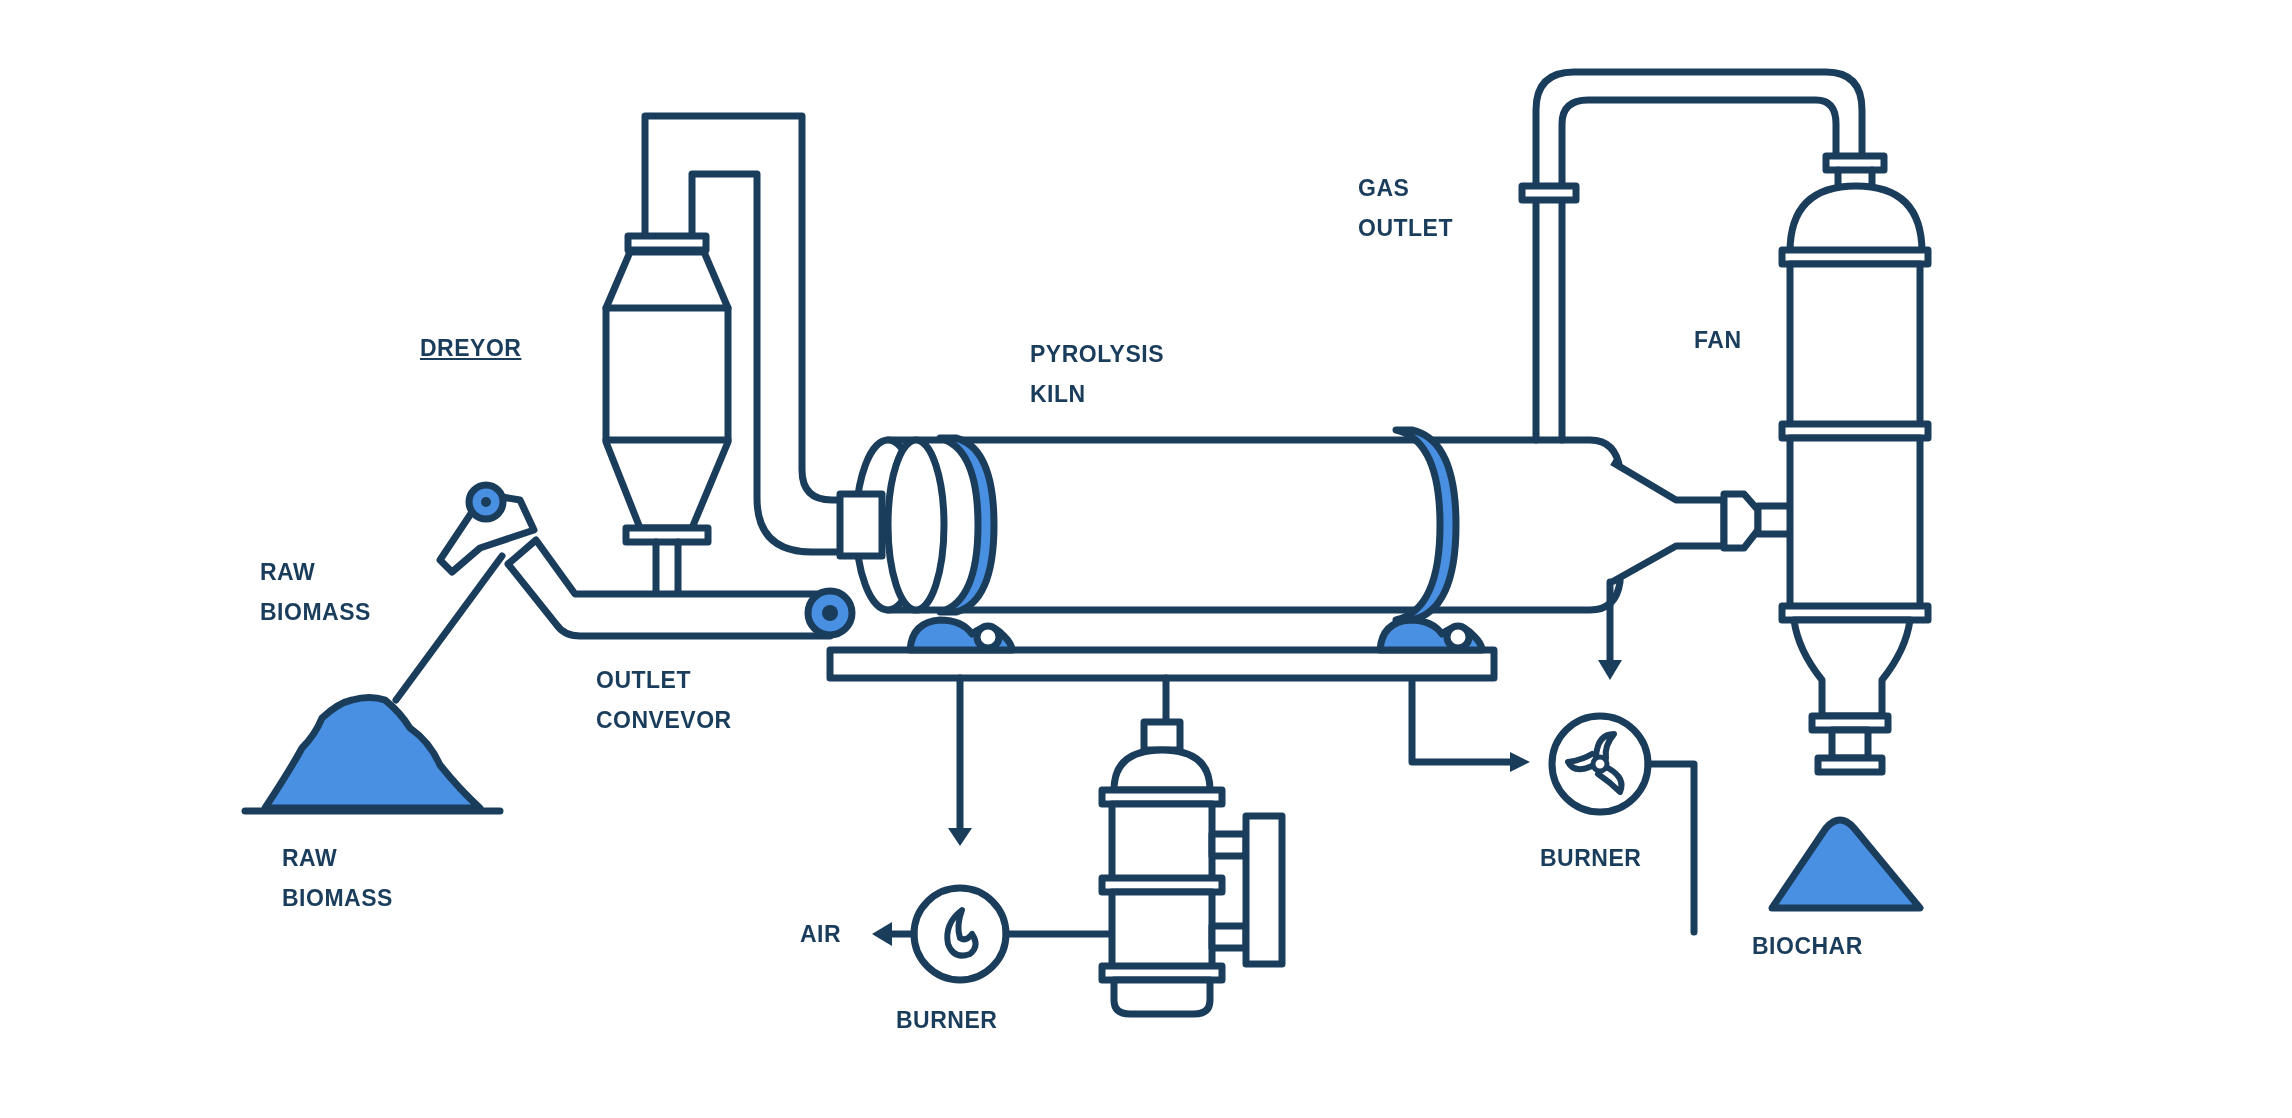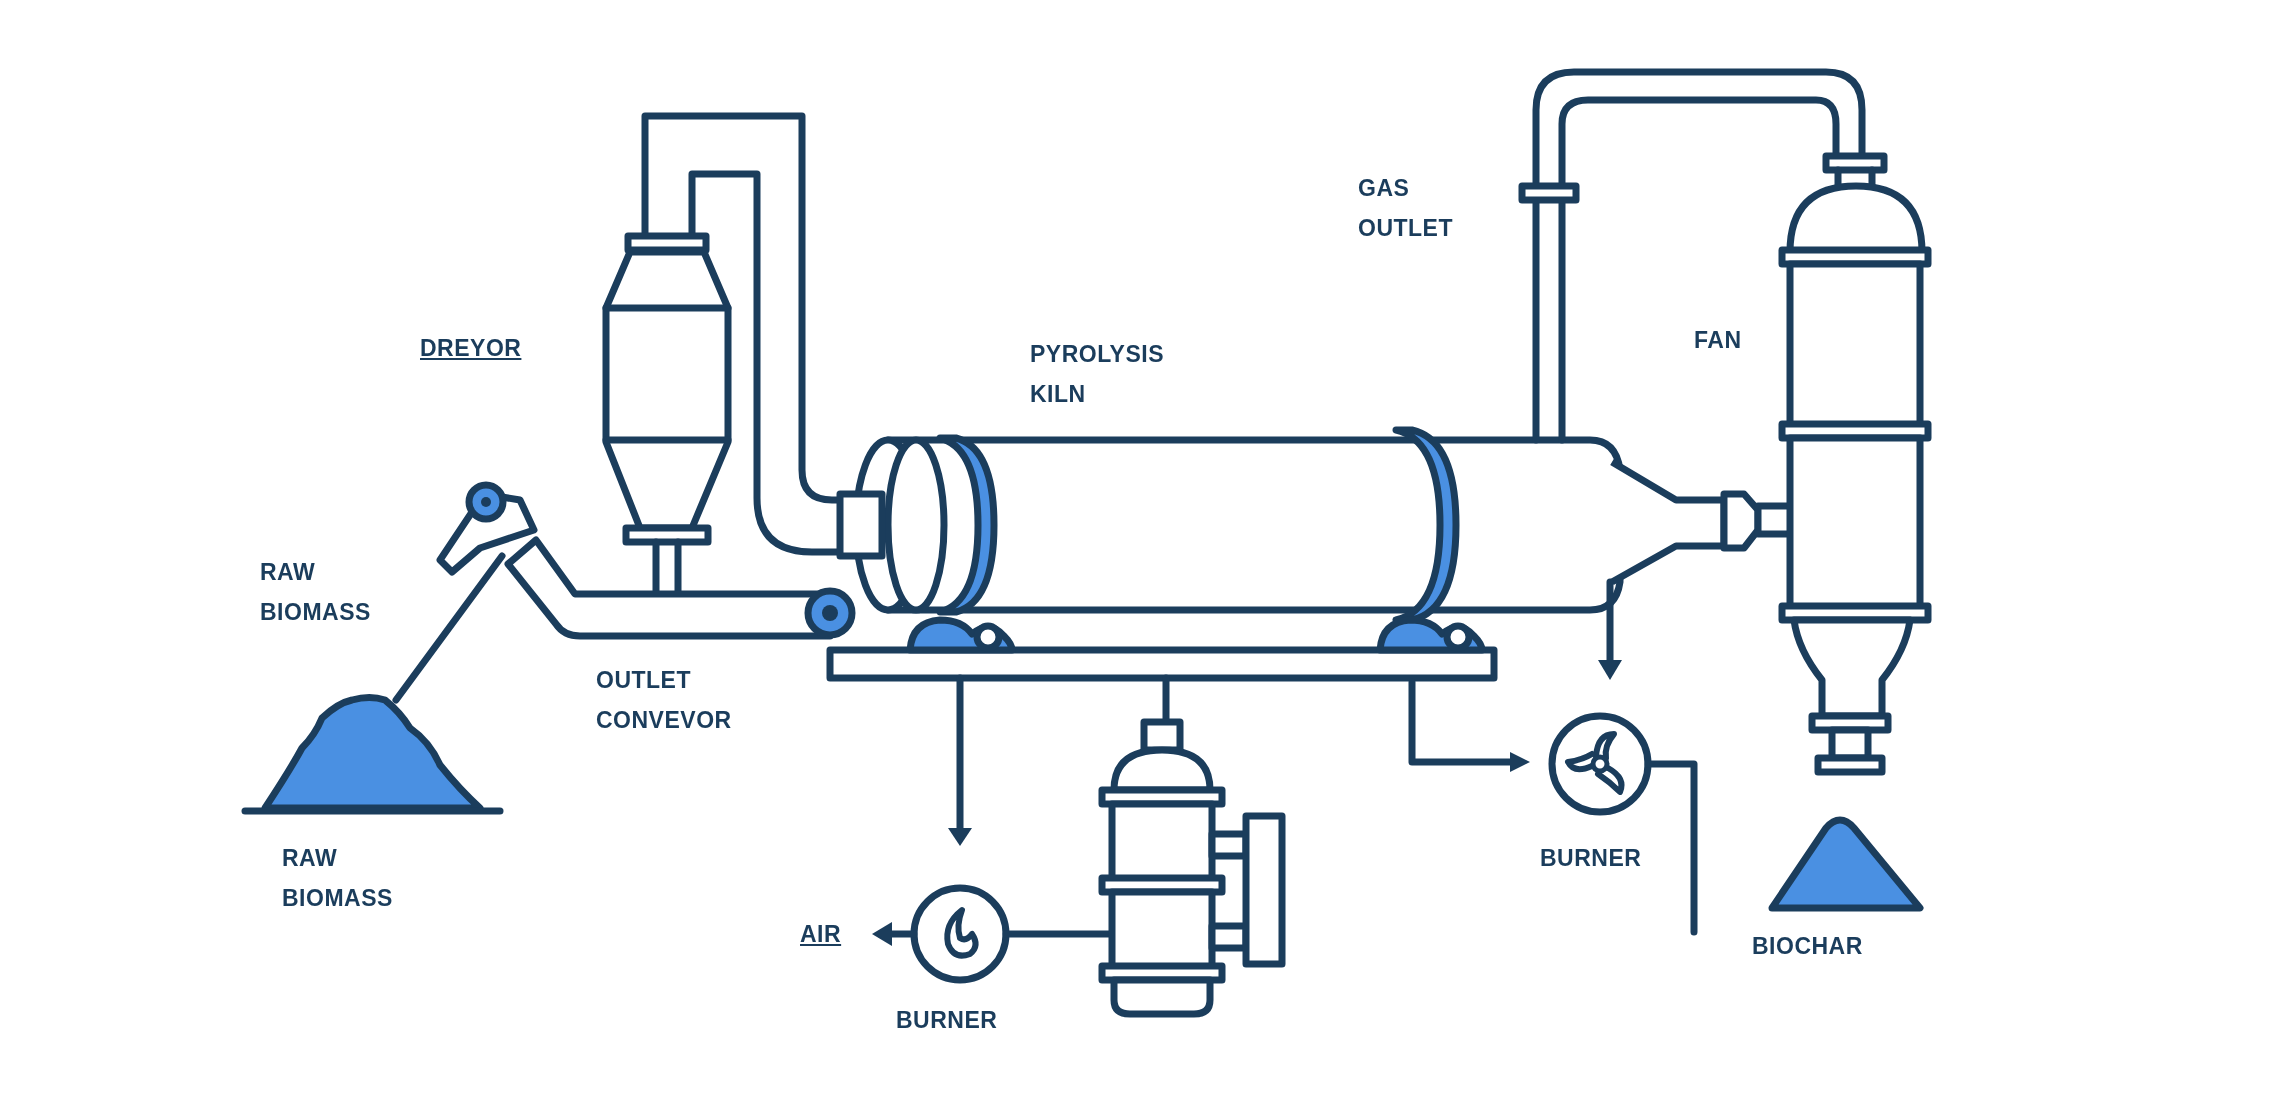--- a/index.html
+++ b/index.html
@@ -169,19 +169,19 @@
 </div>
 <div class="lbl" style="left:1694px; top:320px;">
   <span>FAN</span>
 </div>
 <div class="lbl" style="left:896px; top:1000px;">
   <span>BURNER</span>
 </div>
 <div class="lbl" style="left:1540px; top:838px;">
   <span>BURNER</span>
 </div>
-<div class="lbl" style="left:800px; top:914px;text-decoration:underline;">
+<div class="lbl" style="left:800px; top:914px;">
   <span>AIR</span>
 </div>
 <div class="lbl" style="left:1752px; top:926px;">
   <span>BIOCHAR</span>
 </div>
 </div>
 
 </body></html>

